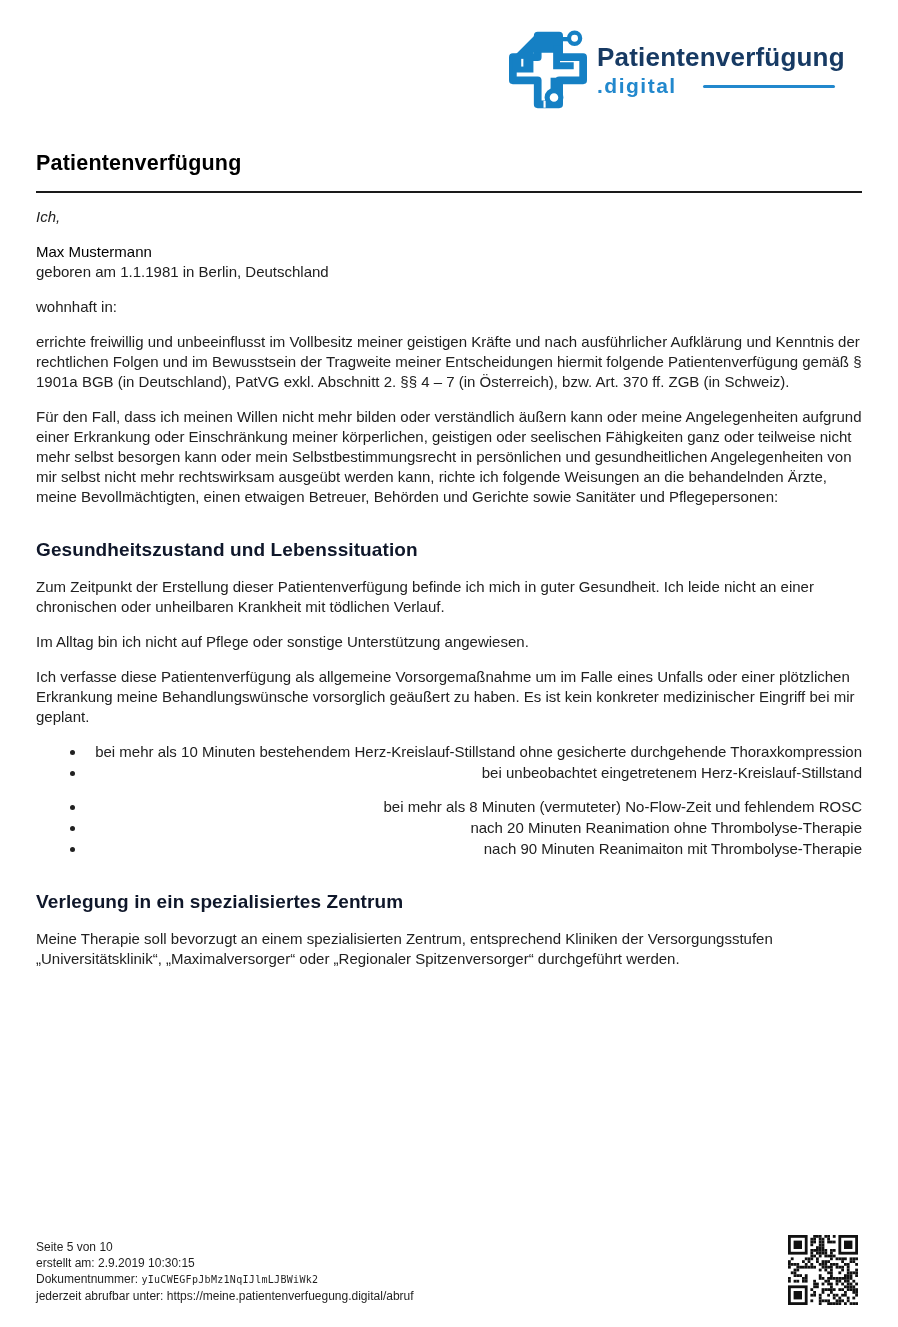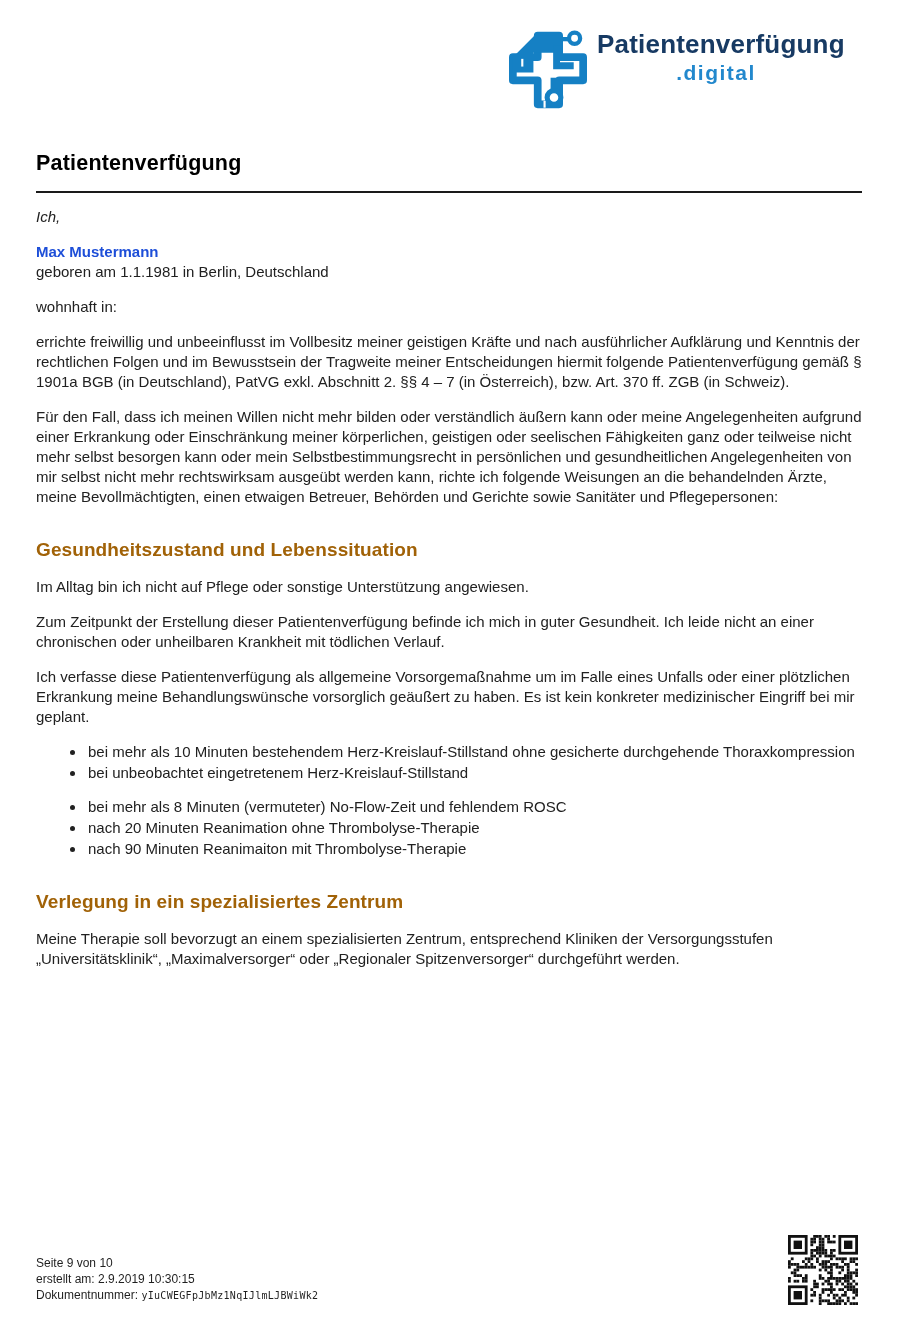--- a/index.html
+++ b/index.html
@@ -16,49 +16,49 @@
   .brand {
     position: absolute; top: 28px; left: 505px;
     display: flex; align-items: center; gap: 6px;
   }
   .brand-icon { width: 86px; height: 84px; flex: 0 0 auto; }
   .brand-text { width: 238px; }
   .brand-name {
     font-size: 26px; font-weight: bold; color: #173a63;
     letter-spacing: 0.2px; line-height: 30px; white-space: nowrap;
   }
-  .brand-sub { display: flex; align-items: center; gap: 26px; margin-top: 2px; flex-direction: column; }
+  .brand-sub { display: flex; align-items: center; gap: 26px; margin-top: 2px; }
   .brand-tld { font-size: 21px; font-weight: bold; color: #2288cd; letter-spacing: 1.5px; }
   .brand-rule { height: 3px; background: #2288cd; flex: 1; border-radius: 2px; }
 
   
   .content {
     position: absolute; top: 0; left: 36px; width: 826px;
     font-size: 15px; line-height: 20px;
   }
   h1.doc-title {
     margin: 150px 0 0 0;
     font-size: 21.5px; line-height: 26px; font-weight: bold; color: #000;
     letter-spacing: 0.2px;
   }
   .title-divider {
     border: none; border-top: 2px solid #1a1a1a;
     margin: 15px 0 0 0; height: 0;
   }
   p { margin: 15px 0; }
   p.salutation { margin-top: 14px; font-style: italic; }
-  strong, .bold { font-weight: bold; color: #1d4ed8; }
+  strong, .bold { font-weight: normal; color: #000000; }
   h2.section-heading {
-    font-size: 19px; line-height: 24px; font-weight: bold; color: #a16207;
+    font-size: 19px; line-height: 24px; font-weight: bold; color: #0f172a;
     margin: 31px 0 6px 0; letter-spacing: 0.1px;
   }
   ul.bullet-list {
     margin: 14px 0 10px 0; padding-left: 50px; list-style: disc;
   }
-  ul.bullet-list li { margin: 1px 0; padding-left: 2px; }
+  ul.bullet-list li { margin: 1px 0; padding-left: 2px; text-align: right; }
   p.subhead { margin: 17px 0 10px 0; }
 
   
   .footer {
     position: absolute; left: 36px; bottom: 23px;
     font-size: 12px; line-height: 16px; color: #1f1f1f;
   }
   .docnum-value {
     font-family: "DejaVu Sans Mono", monospace;
     font-size: 10px; letter-spacing: 0.3px;
@@ -114,43 +114,44 @@
 
     <p>
       <span>wohnhaft in:</span><br>
     </p>
 
     <p>errichte freiwillig und unbeeinflusst im Vollbesitz meiner geistigen Kräfte und nach ausführlicher Aufklärung und Kenntnis der rechtlichen Folgen und im Bewusstsein der Tragweite meiner Entscheidungen hiermit folgende Patientenverfügung gemäß § 1901a BGB (in Deutschland), PatVG exkl. Abschnitt 2. §§ 4 – 7 (in Österreich), bzw. Art. 370 ff. ZGB (in Schweiz).</p>
 
     <p>Für den Fall, dass ich meinen Willen nicht mehr bilden oder verständlich äußern kann oder meine Angelegenheiten aufgrund einer Erkrankung oder Einschränkung meiner körperlichen, geistigen oder seelischen Fähigkeiten ganz oder teilweise nicht mehr selbst besorgen kann oder mein Selbstbestimmungsrecht in persönlichen und gesundheitlichen Angelegenheiten von mir selbst nicht mehr rechtswirksam ausgeübt werden kann, richte ich folgende Weisungen an die behandelnden Ärzte, meine Bevollmächtigten, einen etwaigen Betreuer, Behörden und Gerichte sowie Sanitäter und Pflegepersonen:</p>
 
     <h2 class="section-heading">Gesundheitszustand und Lebenssituation</h2>
+    <p>Zum Zeitpunkt der Erstellung dieser Patientenverfügung befinde ich mich in guter Gesundheit. Ich leide nicht an einer chronischen oder unheilbaren Krankheit mit tödlichen Verlauf.</p>
     <p>Im Alltag bin ich nicht auf Pflege oder sonstige Unterstützung angewiesen.</p>
-    <p>Zum Zeitpunkt der Erstellung dieser Patientenverfügung befinde ich mich in guter Gesundheit. Ich leide nicht an einer chronischen oder unheilbaren Krankheit mit tödlichen Verlauf.</p>
     <p>Ich verfasse diese Patientenverfügung als allgemeine Vorsorgemaßnahme um im Falle eines Unfalls oder einer plötzlichen Erkrankung meine Behandlungswünsche vorsorglich geäußert zu haben. Es ist kein konkreter medizinischer Eingriff bei mir geplant.</p>
 
     <ul class="bullet-list">
       <li>bei mehr als 10 Minuten bestehendem Herz-Kreislauf-Stillstand ohne gesicherte durchgehende Thoraxkompression</li>
       <li>bei unbeobachtet eingetretenem Herz-Kreislauf-Stillstand</li>
     </ul>
     <ul class="bullet-list">
       <li>bei mehr als 8 Minuten (vermuteter) No-Flow-Zeit und fehlendem ROSC</li>
       <li>nach 20 Minuten Reanimation ohne Thrombolyse-Therapie</li>
       <li>nach 90 Minuten Reanimaiton mit Thrombolyse-Therapie</li>
     </ul>
 
     <h2 class="section-heading">Verlegung in ein spezialisiertes Zentrum</h2>
     <p>Meine Therapie soll bevorzugt an einem spezialisierten Zentrum, entsprechend Kliniken der Versorgungsstufen „Universitätsklinik“, „Maximalversorger“ oder „Regionaler Spitzenversorger“ durchgeführt werden.</p>
 
   </div>
 
   <div class="footer">
-    <div>Seite 9 von 10</div>
+    <div>Seite 5 von 10</div>
     <div>erstellt am: 2.9.2019 10:30:15</div>
     <div><span>Dokumentnummer: </span><span class="docnum-value">yIuCWEGFpJbMz1NqIJlmLJBWiWk2</span></div>
+    <div>jederzeit abrufbar unter: https://meine.patientenverfuegung.digital/abruf</div>
   </div>
 
   <div class="qr" id="qr"><svg width="70" height="70" viewBox="0 0 70 70" fill="#111" xmlns="http://www.w3.org/2000/svg">
         <rect x="25.20" y="0.00" width="2.80" height="2.80"></rect>
         <rect x="28.00" y="0.00" width="2.80" height="2.80"></rect>
         <rect x="30.80" y="0.00" width="2.80" height="2.80"></rect>
         <rect x="36.40" y="0.00" width="2.80" height="2.80"></rect>
         <rect x="39.20" y="0.00" width="2.80" height="2.80"></rect>
         <rect x="44.80" y="0.00" width="2.80" height="2.80"></rect>
         <rect x="22.40" y="2.80" width="2.80" height="2.80"></rect>

